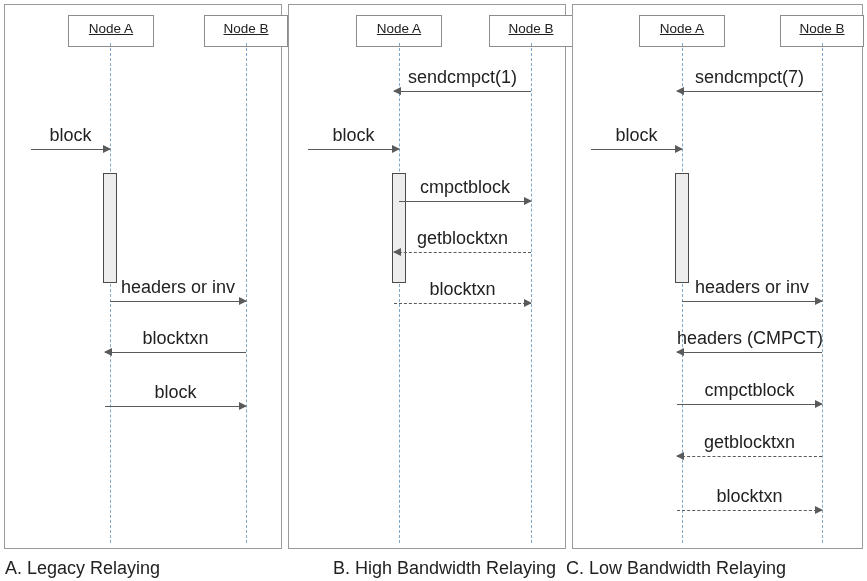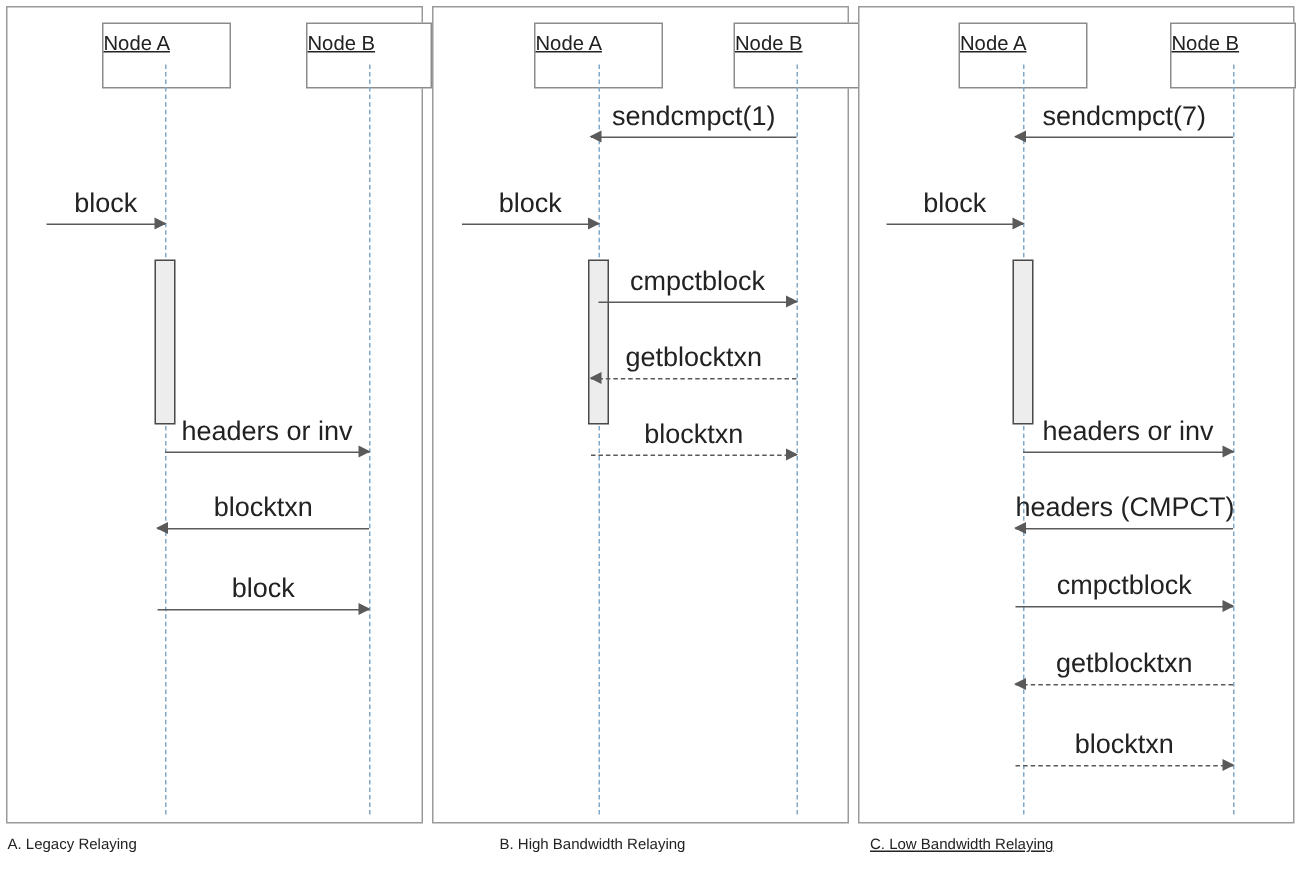--- a/index.html
+++ b/index.html
@@ -22,33 +22,33 @@
   .panel {
     position: absolute;
     top: 4px;
     height: 545px;
     border: 1px solid #9a9a9a;
     box-sizing: border-box;
     background: #ffffff;
   }
   .panel-caption {
     position: absolute;
-    font-size: 10px;
+    font-size: 18px;
     color: #222222;
     white-space: nowrap;
   }
   .node-box {
     position: absolute;
     box-sizing: border-box;
     border: 1px solid #8c8c8c;
     background: #ffffff;
     font-size: 13.5px;
-    text-align: left;
+    text-align: center;
     line-height: 26px;
-    height: 44px;
+    height: 32px;
     color: #222222;
   }
   .node-box span {
     text-decoration: underline;
   }
   .lifeline {
     position: absolute;
     width: 0;
     border-left: 1px dashed #7fa8c9;
     box-sizing: border-box;
@@ -219,15 +219,15 @@
       <div class="line"></div>
       <div class="head"></div>
       <div class="label">getblocktxn</div>
     </div>
     <div class="msg right dashed" style="left:104px; top:505px; width:145px;">
       <div class="line"></div>
       <div class="head"></div>
       <div class="label">blocktxn</div>
     </div>
   </div>
-  <div class="panel-caption" style="left:580px; top:558px;text-decoration:underline;">C. Low Bandwidth Relaying</div>
+  <div class="panel-caption" style="left:566px; top:558px;">C. Low Bandwidth Relaying</div>
 
 </div>
 
 </body></html>

